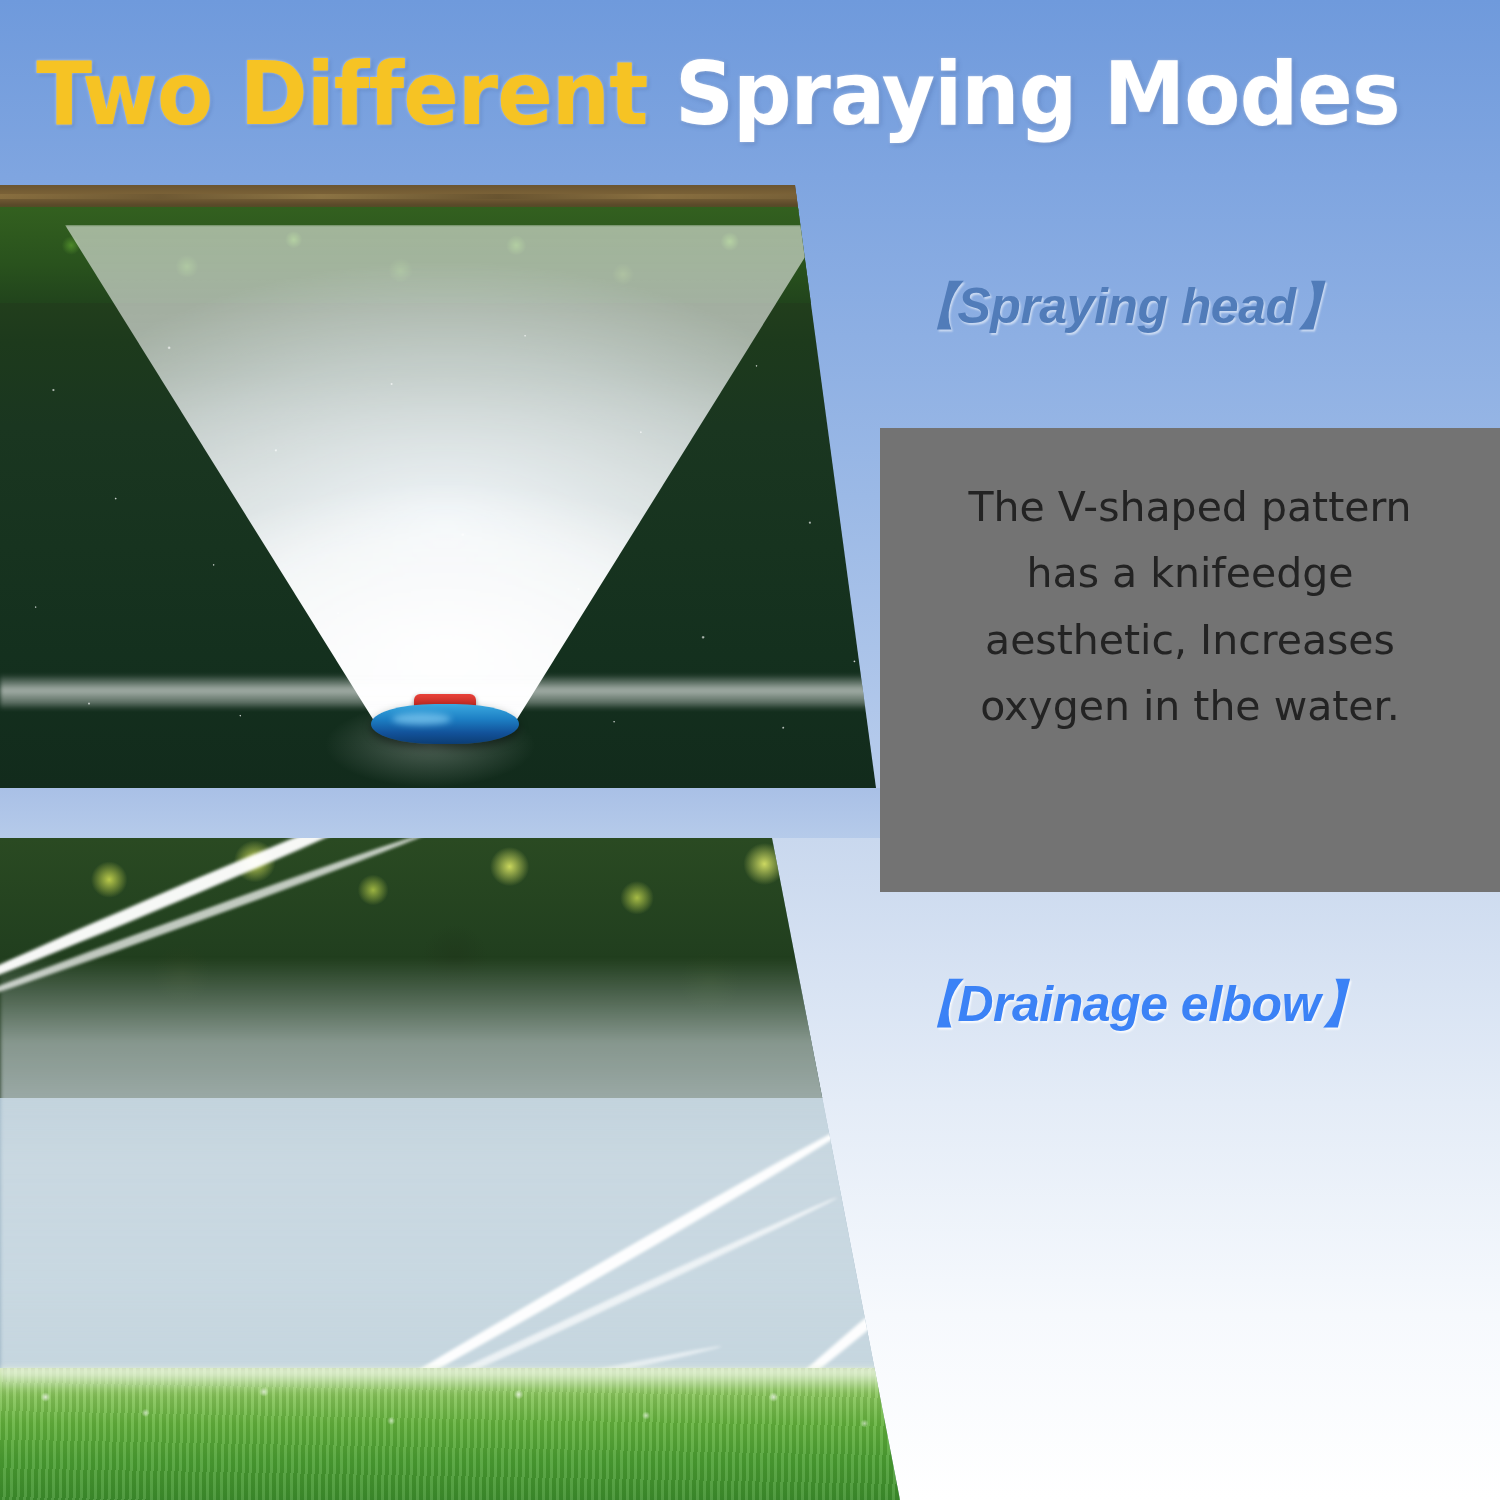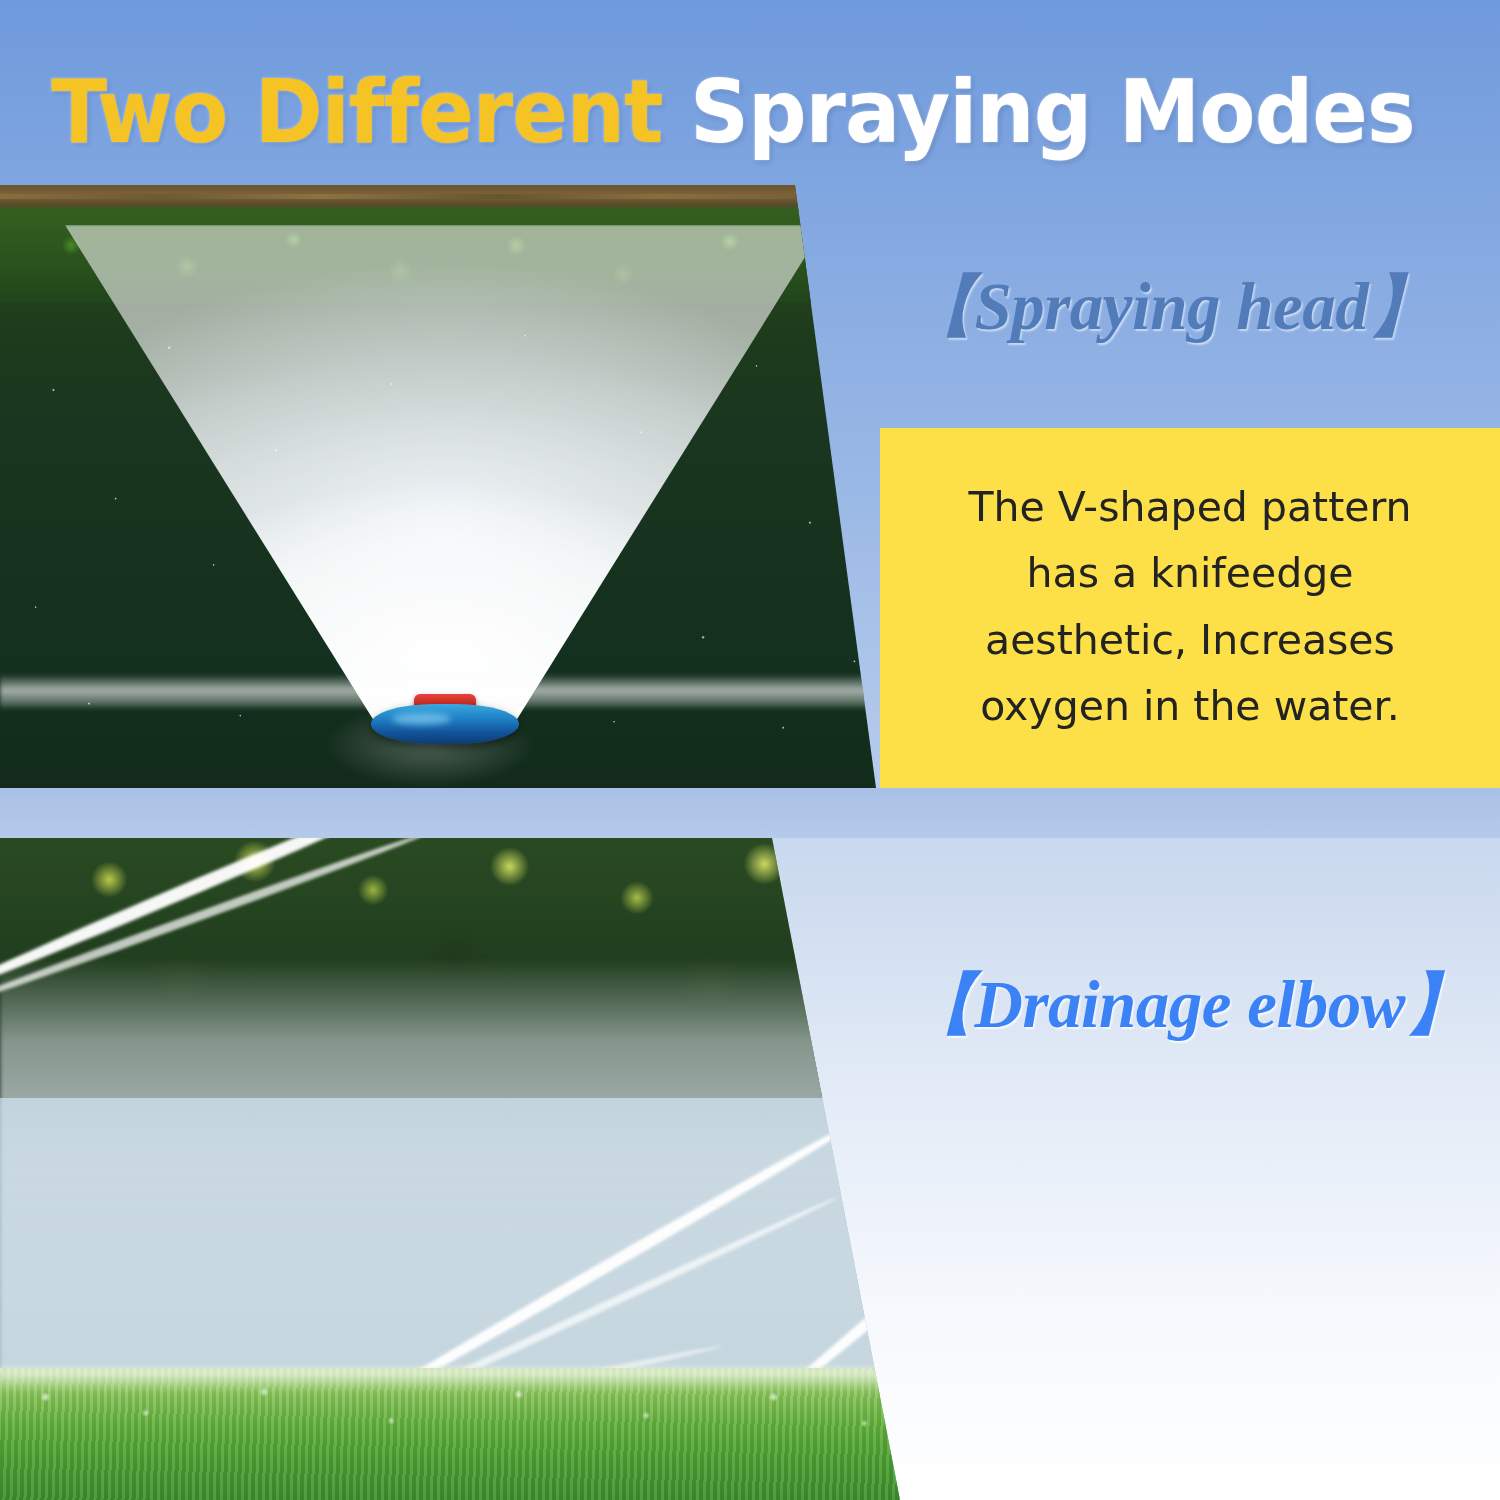--- a/index.html
+++ b/index.html
@@ -19,22 +19,22 @@
     position:absolute;left:0;top:788px;width:1500px;height:52px;
     background:linear-gradient(180deg,#a9c0e6 0%,#b6cbea 100%);
   }
   .bg-bottom{
     position:absolute;left:0;top:838px;width:1500px;height:662px;
     background:linear-gradient(180deg,#c9d8ee 0%,#e4ecf7 40%,#f6f9fd 72%,#ffffff 100%);
   }
 
   
   .title-wrap{
-    position:absolute;left:0;top:56px;width:1436px;height:110px;
-    display:flex;align-items:center;justify-content:flex-start;
+    position:absolute;left:0;top:38px;width:1436px;height:110px;
+    display:flex;align-items:center;justify-content:center;
     white-space:nowrap;
   }
   .title{
     font-size:88px;font-weight:bold;letter-spacing:-1px;
     font-family:"DejaVu Sans","Liberation Sans",sans-serif;
     transform:scaleX(.93);transform-origin:center;
   }
   .title .t-yellow{color:#f6c324;text-shadow:0 0 3px rgba(255,255,255,.55), 2px 2px 4px rgba(40,70,130,.25);}
   .title .t-white{color:#ffffff;text-shadow:0 0 3px rgba(255,255,255,.45), 2px 2px 5px rgba(40,70,130,.28);}
 
@@ -189,32 +189,32 @@
   .head-band{position:absolute;display:flex;align-items:center;}
   .head-band1{
     left:880px;top:185px;width:620px;height:243px;
     padding-left:28px;box-sizing:border-box;
   }
   .head-band2{
     left:880px;top:838px;width:620px;height:332px;
     padding-left:28px;box-sizing:border-box;
   }
   .head-text{
-    font-family:Liberation Serif, serif;
-    font-weight:bold;font-style:italic;font-size:67px;
+    font-family:Liberation Sans, sans-serif;
+    font-weight:bold;font-style:italic;font-size:50px;
     white-space:nowrap;letter-spacing:-.5px;
   }
   .head-text.h1{color:#517cb9;text-shadow:1.5px 1.5px 2px rgba(255,255,255,.55);}
   .head-text.h2{color:#3b82f6;text-shadow:1.5px 1.5px 2px rgba(255,255,255,.8);}
 
   .body-panel{
     position:absolute;box-sizing:border-box;
     display:flex;align-items:flex-start;justify-content:center;
   }
-  .body-panel1{left:880px;top:428px;width:620px;height:360px;background:#fde047;padding-top:46px;}
+  .body-panel1{left:880px;top:428px;width:620px;height:464px;background:#737373;padding-top:46px;}
   .body-panel2{left:880px;top:1170px;width:620px;height:330px;background:#ffffff;padding-top:32px;}
   .body-text{
     font-family:"DejaVu Sans","Liberation Sans",sans-serif;
     font-size:41px;line-height:1.62;color:#232323;text-align:center;
     max-width:530px;
   }
   .body-panel1 .body-text{max-width:520px;}
   .body-panel2 .body-text{max-width:560px;}
 </style>
 </head>

